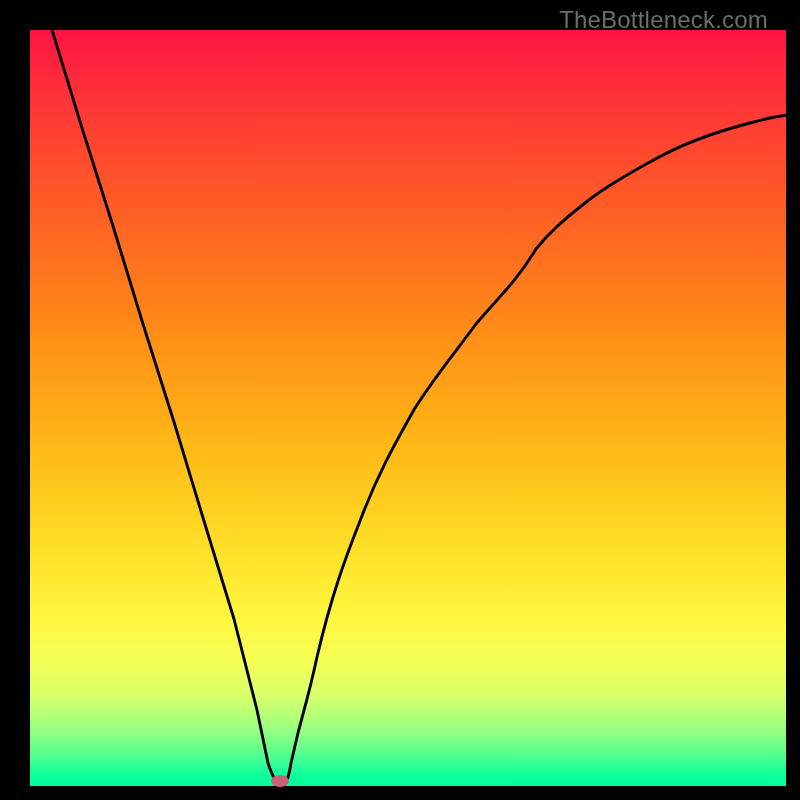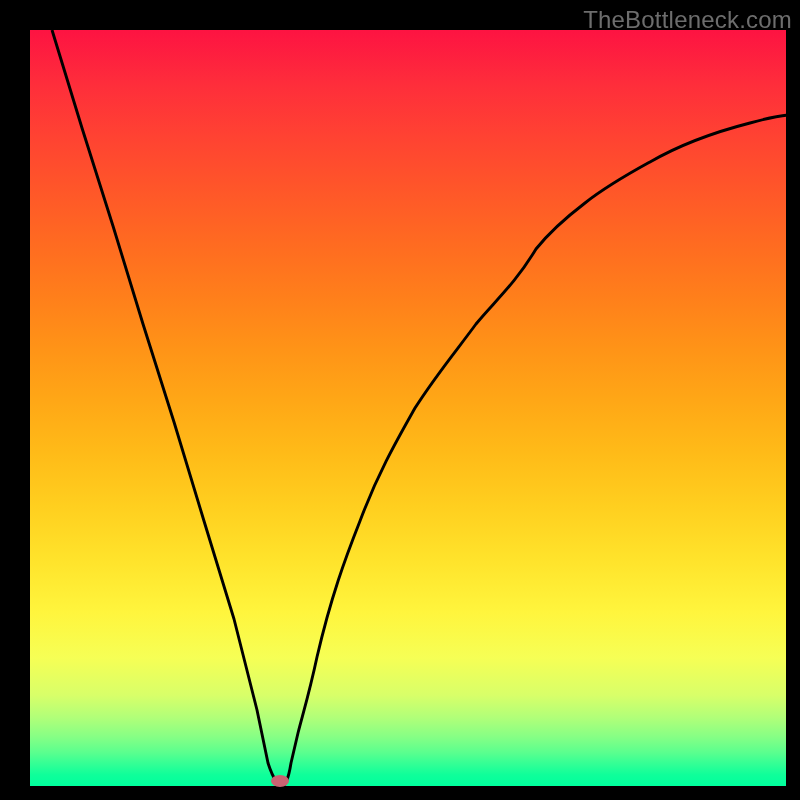--- a/index.html
+++ b/index.html
@@ -7,21 +7,21 @@
     width: 800px;
     height: 800px;
     background: #000;
     position: relative;
     font-family: Arial, Helvetica, sans-serif;
     overflow: hidden;
   }
   .watermark {
     position: absolute;
     top: 6px;
-    right: 8px;
+    right: 32px;
     color: #6d6d6d;
     font-size: 24px;
     font-weight: 400;
     z-index: 10;
     letter-spacing: 0.2px;
   }
   .plot-area {
     position: absolute;
     left: 30px;
     top: 30px;

